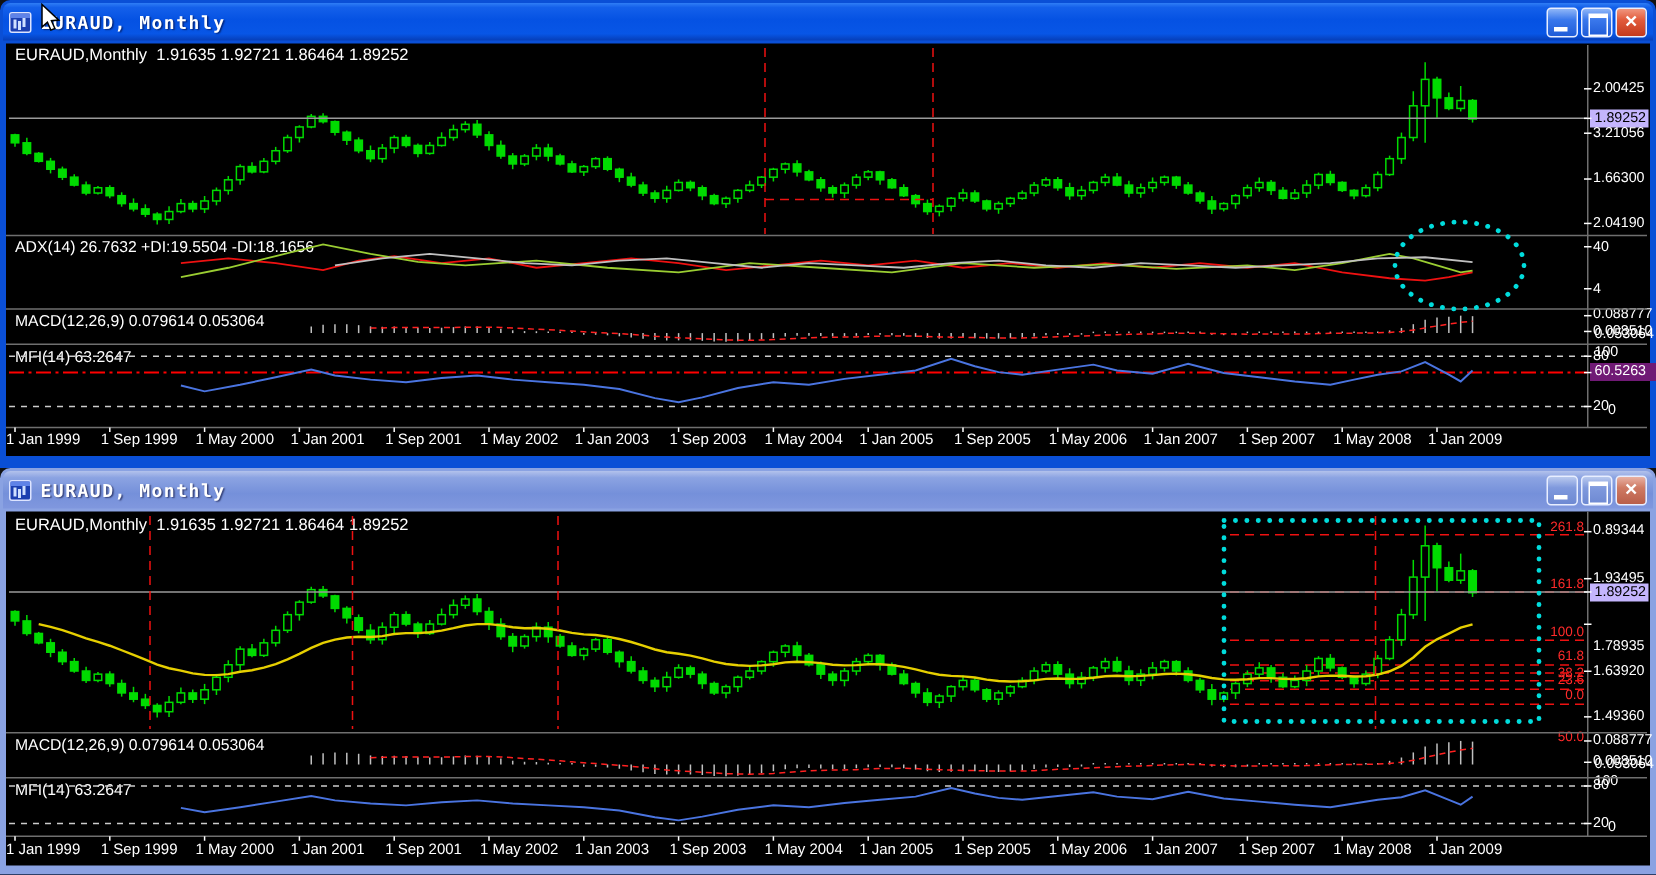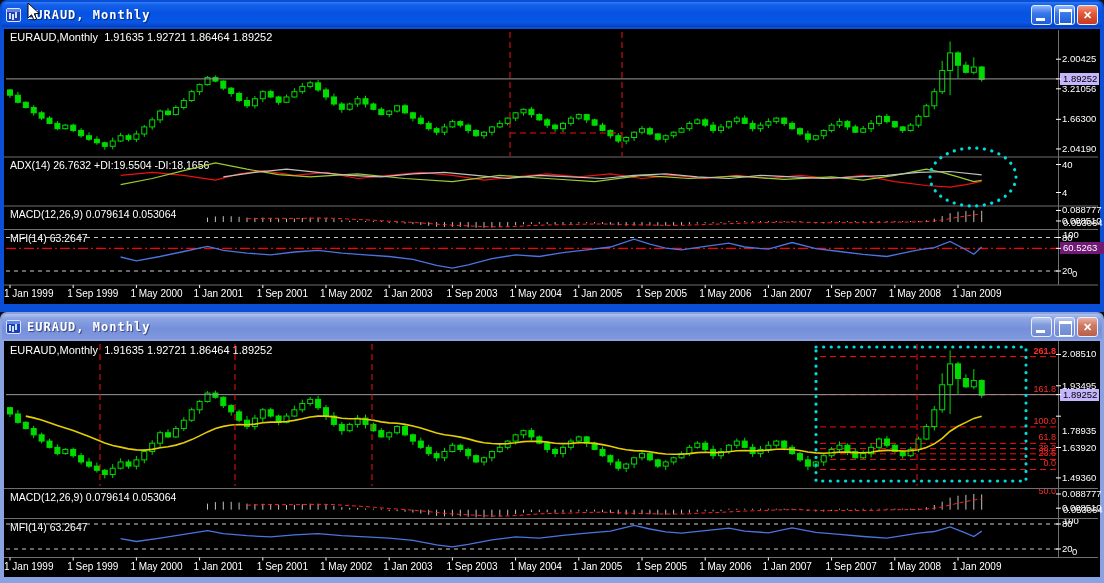--- a/index.html
+++ b/index.html
@@ -108,36 +108,36 @@
       <span class="timelbl" style="left: 383.2px; top: 288px;">1 Jan 2003</span>
       <span class="timelbl" style="left: 446.4px; top: 288px;">1 Sep 2003</span>
       <span class="timelbl" style="left: 509.6px; top: 288px;">1 May 2004</span>
       <span class="timelbl" style="left: 572.8px; top: 288px;">1 Jan 2005</span>
       <span class="timelbl" style="left: 636px; top: 288px;">1 Sep 2005</span>
       <span class="timelbl" style="left: 699.2px; top: 288px;">1 May 2006</span>
       <span class="timelbl" style="left: 762.4px; top: 288px;">1 Jan 2007</span>
       <span class="timelbl" style="left: 825.6px; top: 288px;">1 Sep 2007</span>
       <span class="timelbl" style="left: 888.8px; top: 288px;">1 May 2008</span>
       <span class="timelbl" style="left: 952px; top: 288px;">1 Jan 2009</span>
-      <span class="fiblbl" style="left: 1056px; top: 355.565px; font-weight: bold;">261.8</span>
+      <span class="fiblbl" style="left: 1056px; top: 355.565px;">261.8</span>
       <span class="fiblbl" style="left: 1056px; top: 393.652px;">161.8</span>
       <span class="fiblbl" style="left: 1056px; top: 425.896px;">100.0</span>
       <span class="fiblbl" style="left: 1056px; top: 442.383px;">61.8</span>
       <span class="fiblbl" style="left: 1056px; top: 460px; margin-top: 36px;">50.0</span>
       <span class="fiblbl" style="left: 1056px; top: 452.817px;">38.2</span>
       <span class="fiblbl" style="left: 1056px; top: 458.452px;">23.6</span>
       <span class="fiblbl" style="left: 1056px; top: 468.47px;">0.0</span>
       <span class="axlbl" style="left: 1062px; top: 493.986px;">0.088777</span>
       <span class="axlbl" style="left: 1063px; top: 510.187px;">0.053064</span>
       <span class="axlbl" style="left: 1062px; top: 508.187px;">0.008510</span>
       <span class="axlbl" style="left: 1063px; top: 521px;">100</span>
       <span class="axlbl" style="left: 1062px; top: 524px;">80</span>
       <span class="axlbl" style="left: 1072px; top: 552px;">0</span>
       <span class="axlbl" style="left: 1062px; top: 549px;">20</span>
-      <span class="axlbl" style="left: 1062px; top: 354.457px;">2.08510</span>
+      <span class="axlbl" style="left: 1062px; top: 354.457px;">0.89344</span>
       <span class="axlbl" style="left: 1062px; top: 385.793px;">1.93495</span>
       <span class="axlbl hl" style="left: 1060px; top: 394.648px;">1.89252</span>
       <span class="axlbl" style="left: 1062px; top: 431px;">1.78935</span>
       <span class="axlbl" style="left: 1062px; top: 447.515px;">1.63920</span>
       <span class="axlbl" style="left: 1062px; top: 477.901px;">1.49360</span>
       <span class="timelbl" style="left: 4px; top: 560.5px;">1 Jan 1999</span>
       <span class="timelbl" style="left: 67.2px; top: 560.5px;">1 Sep 1999</span>
       <span class="timelbl" style="left: 130.4px; top: 560.5px;">1 May 2000</span>
       <span class="timelbl" style="left: 193.6px; top: 560.5px;">1 Jan 2001</span>
       <span class="timelbl" style="left: 256.8px; top: 560.5px;">1 Sep 2001</span>

